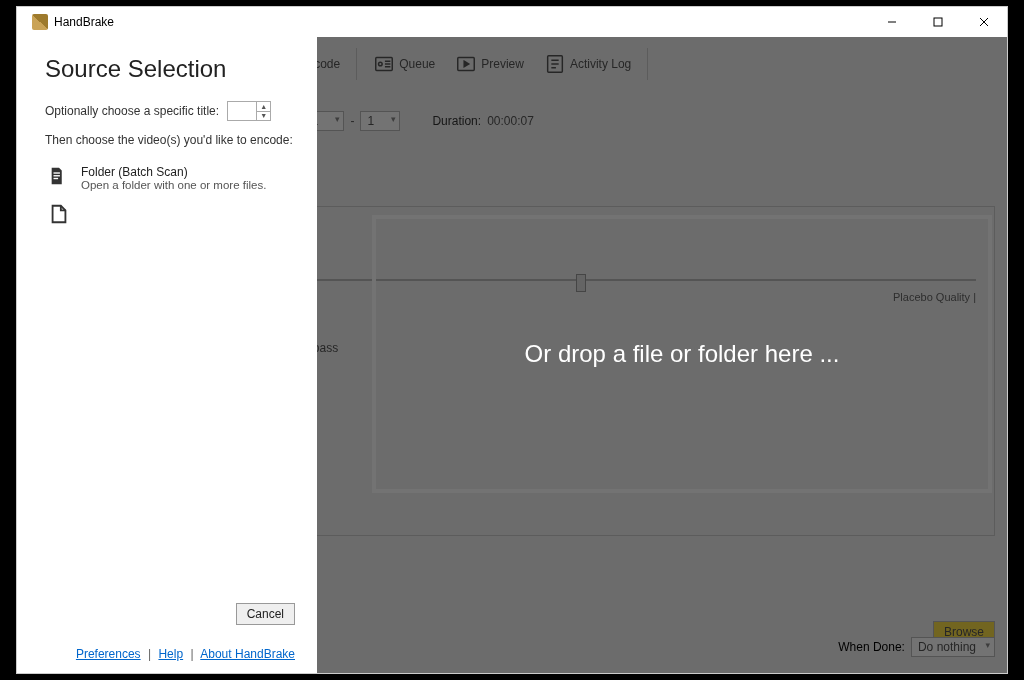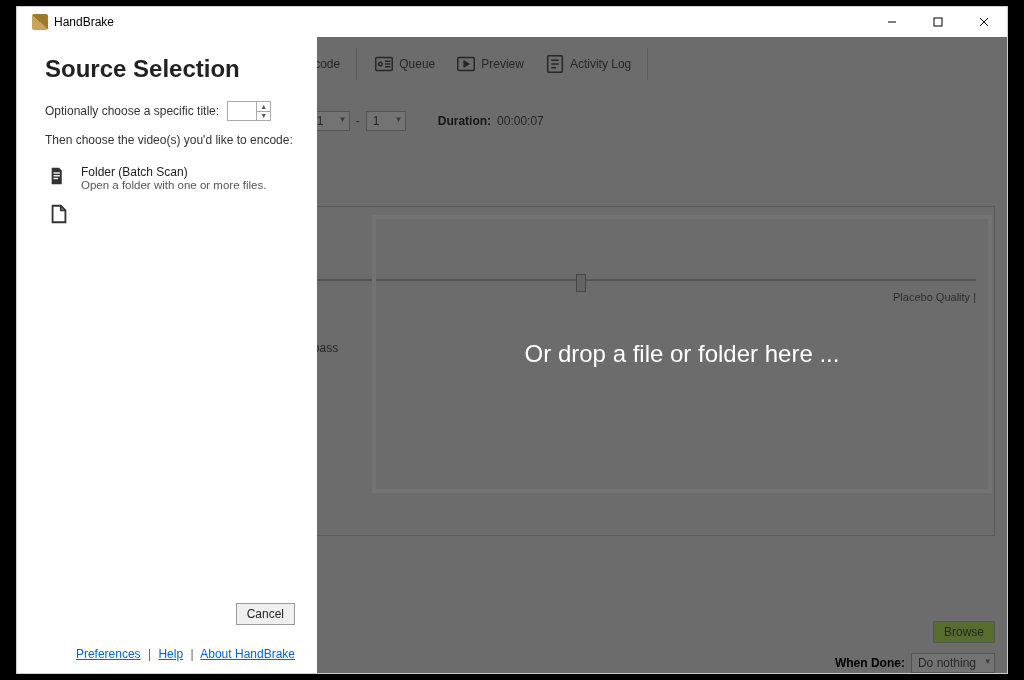--- a/index.html
+++ b/index.html
@@ -13,45 +13,45 @@
   .winbtn { width: 46px; height: 30px; display:flex; align-items:center; justify-content:center; font-size: 12px; color:#000; }
   
   .mainbg { position:absolute; left:0; top:30px; right:0; bottom:0; background:#f0f0f0; color:#555; font-size:12px; }
   .toolbar { height: 54px; display:flex; align-items:center; gap:4px; padding: 0 8px; }
   .tool { display:flex; align-items:center; gap:4px; padding:4px 8px; color:#555; font-size:12px; }
   .tool svg { width:22px; height:22px; }
   .tool.hasdrop::after { content:"▾"; font-size:9px; margin-left:2px; }
   .sep { width:1px; height:32px; background:#ccc; margin:0 4px; }
   .sourcerow { padding: 0 12px; font-size:12px; color:#555; }
   .ctrlrow { display:flex; align-items:center; gap:6px; padding:6px 12px; font-size:12px; }
-  .lbl { font-weight:bold; color:#333; }
+  .lbl { font-weight:normal; color:#333; }
   .sel { border:1px solid #bbb; background:#fff; padding:2px 18px 2px 6px; position:relative; color:#555; min-width:40px; }
   .sel::after { content:"▾"; position:absolute; right:4px; font-size:9px; color:#888; }
-  .btn { border:1px solid #bbb; background:#bef264; padding:3px 10px; color:#555; font-size:12px; }
+  .btn { border:1px solid #bbb; background:#fde047; padding:3px 10px; color:#555; font-size:12px; }
   .tabsrow { display:flex; gap:0; padding:0 12px; margin-top:10px; }
   .tab { padding:5px 10px; border:1px solid #ccc; border-bottom:none; background:#f7f7f7; font-size:12px; color:#555; margin-right:-1px; }
   .panel { margin:0 12px 12px 12px; border:1px solid #ccc; padding:14px 18px; min-height:330px; }
   .panel .q { font-weight:bold; color:#333; margin-bottom:8px; }
   .radio { width:12px; height:12px; border:1px solid #888; border-radius:50%; display:inline-block; vertical-align:middle; margin-right:6px; position:relative; }
   .radio.on::after { content:""; position:absolute; inset:2px; background:#555; border-radius:50%; }
   .slider { position:relative; height:10px; margin:18px 0 6px 0; }
   .slider .track { position:absolute; left:0; right:0; top:4px; height:2px; background:#bbb; }
   .slider .thumb { position:absolute; top:-1px; width:10px; height:18px; background:#ddd; border:1px solid #999; left:55%; }
   .sliderlabels { display:flex; justify-content:space-between; font-size:11px; color:#666; }
   .chk { width:13px; height:13px; border:1px solid #888; display:inline-flex; align-items:center; justify-content:center; font-size:10px; color:#555; margin-right:4px; vertical-align:middle; }
   .bottomrow { position:absolute; right:12px; bottom:34px; }
-  .donerow { position:absolute; right:12px; bottom:0; font-size:12px; display:flex; align-items:center; gap:6px; }
+  .donerow { position:absolute; right:12px; bottom:16px; font-size:12px; display:flex; align-items:center; gap:6px; }
   .donerow .lbl { color:#000; }
   
   .dim { position:absolute; left:284px; top:30px; right:0; bottom:0; background:rgba(0,0,0,0.55); }
   .dropzone { position:absolute; left:355px; top:208px; width:620px; height:278px; border:4px solid #737373; display:flex; align-items:center; justify-content:center; }
   .dropzone .txt { color:#fff; font-size:24px; font-weight:300; }
   
   .srcpanel { position:absolute; left:0; top:30px; width:300px; bottom:0; background:#fff; padding:18px 22px 12px 28px; display:flex; flex-direction:column; }
-  .srcpanel h1 { font-size:24px; font-weight:700; color:#222; margin-bottom:18px; }
+  .srcpanel h1 { font-size:24px; font-weight:400; color:#222; margin-bottom:18px; }
   .optrow { display:flex; align-items:center; gap:8px; font-size:12px; color:#333; margin-bottom:12px; }
   .spin { border:1px solid #aaa; width:44px; height:20px; display:flex; }
   .spin .val { flex:1; }
   .spin .arrows { width:14px; display:flex; flex-direction:column; border-left:1px solid #aaa; }
   .spin .arrows div { flex:1; display:flex; align-items:center; justify-content:center; font-size:7px; color:#555; border-bottom:1px solid #aaa; }
   .spin .arrows div:last-child { border-bottom:none; }
   .hint { font-size:12px; color:#333; margin-bottom:12px; }
   .srcopt { display:flex; gap:10px; padding:6px 2px; cursor:pointer; }
   .srcopt .ico { width:24px; display:flex; justify-content:center; }
   .srcopt .lbls .t { font-size:12px; color:#222; }

